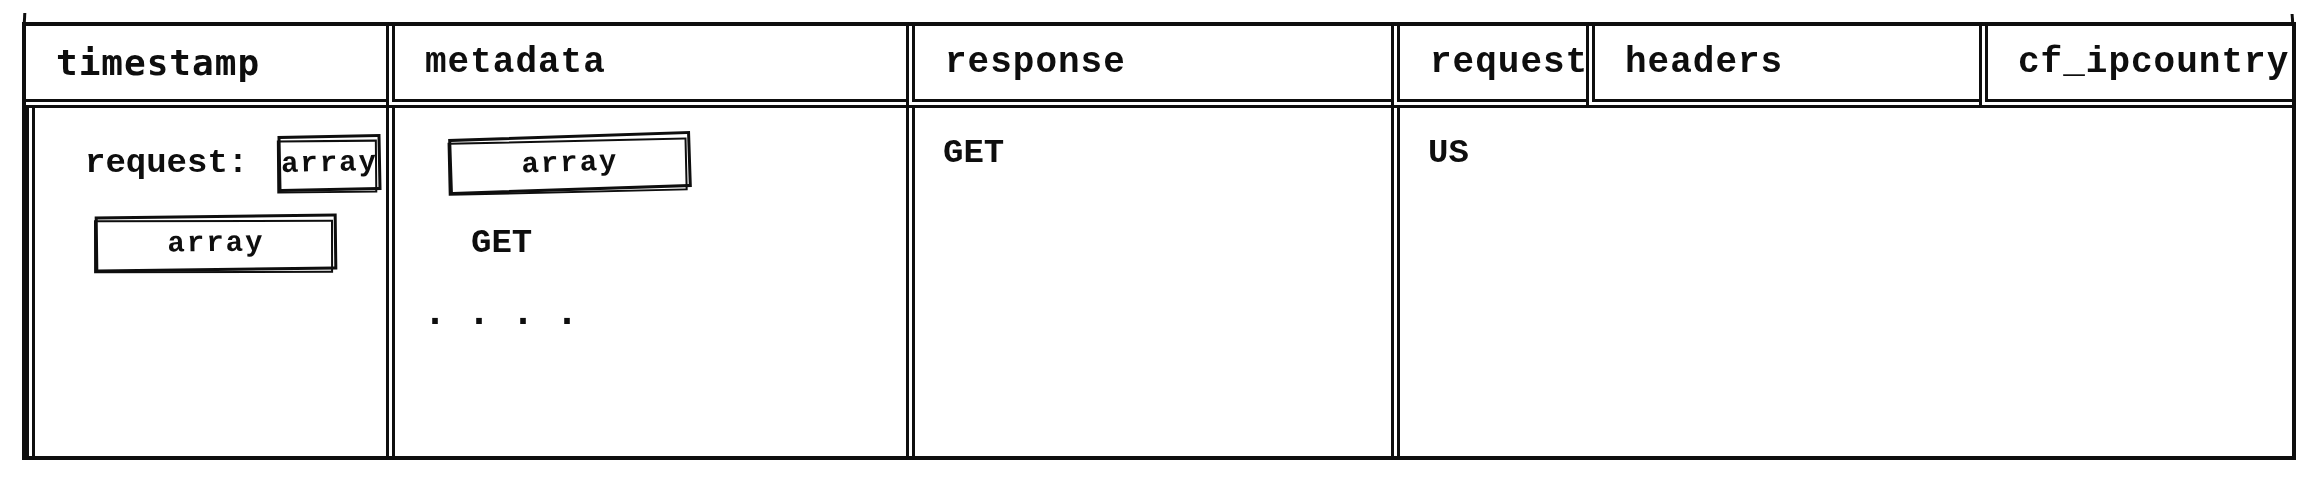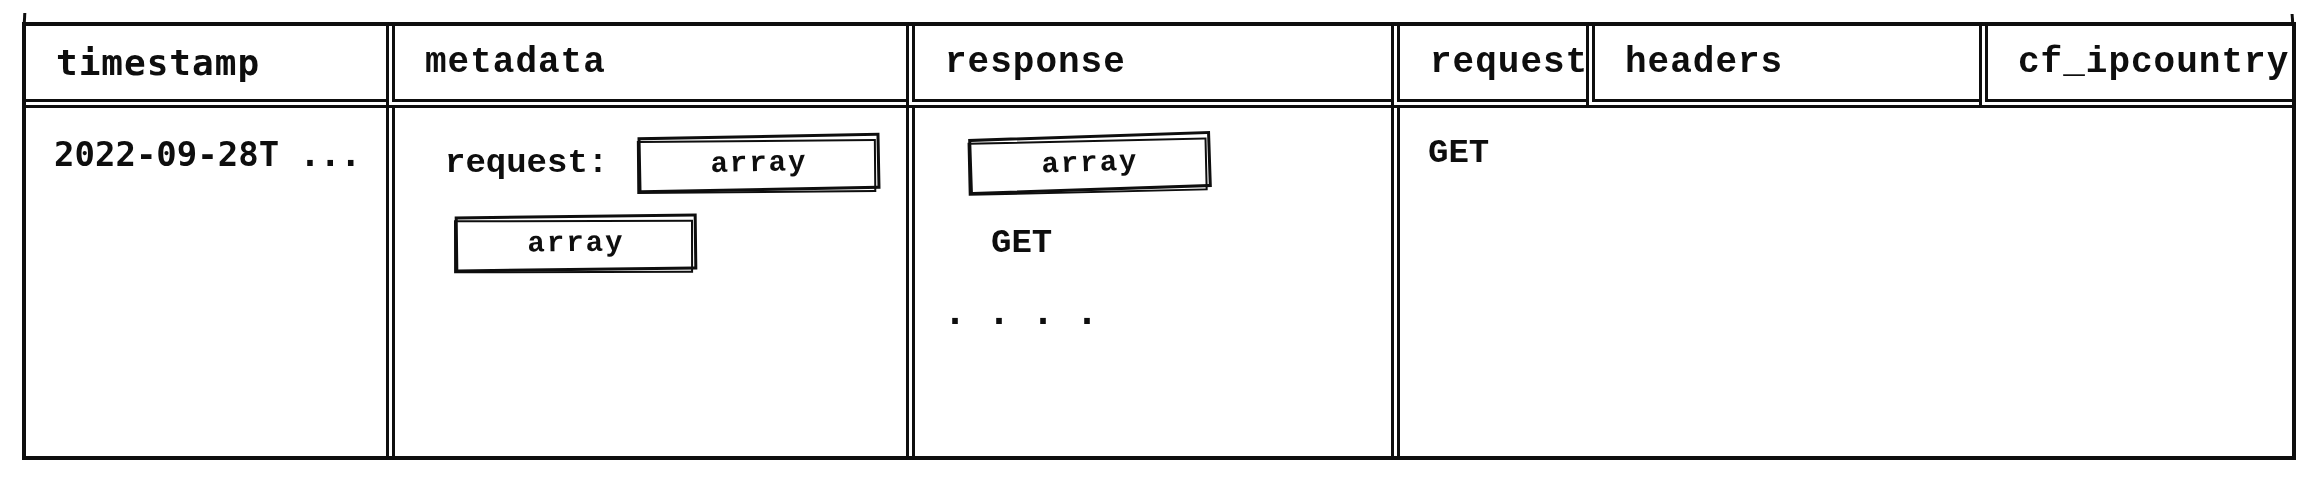--- a/index.html
+++ b/index.html
@@ -137,23 +137,20 @@
     <div class="cell header-cell v-divide">
       <span>request</span>
     </div>
     <div class="cell header-cell v-divide">
       <span>headers</span>
     </div>
     <div class="cell header-cell v-divide">
       <span>cf_ipcountry</span>
     </div>
 
-    <div class="cell data-cell">
-      <span>2022-09-28T ...</span>
-    </div>
 
     <div class="cell data-cell v-divide">
       <div class="kv-line">
         <span class="kv-label kv-gap">request:</span>
         <span class="array-box tilt-a">
           <span>array</span>
         </span>
       </div>
       <div class="kv-line">
         <span class="array-box tilt-b">
@@ -172,15 +169,18 @@
         <span class="kv-value">GET</span>
       </div>
       <div class="more-dots">....</div>
     </div>
 
     <div class="cell data-cell v-divide">
       <span>GET</span>
     </div>
 
 
+    <div class="cell data-cell v-divide">
+      <span>US</span>
+    </div>
 
   </div>
 </div>
 
 </body></html>

